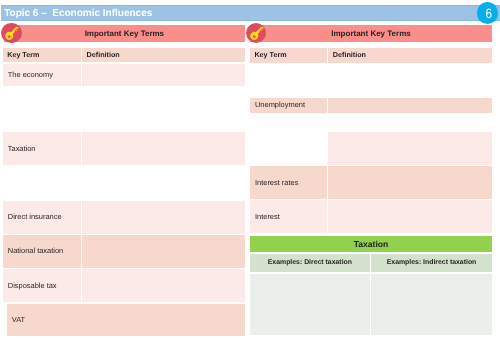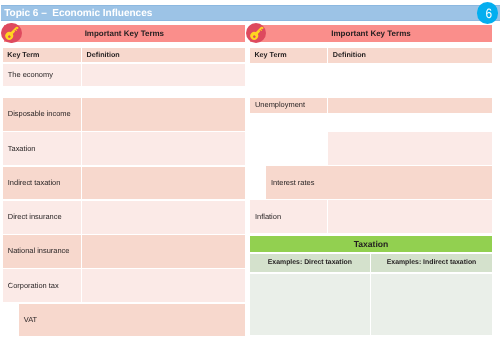--- a/index.html
+++ b/index.html
@@ -90,70 +90,54 @@
         </div>
       </div>
       <div class="row lt" style="top:15.75px;height:22px">
         <div class="cell bcell" style="left:0px;width:78.1px">
           <span class="celltxt">The economy</span>
         </div>
         <div class="cell bcell" style="left:79.4px;width:162.79999999999998px">
           <span class="celltxt"></span>
         </div>
       </div>
-      <div class="row dk" style="top:50px;height:32.95px">
-        <div class="cell bcell" style="left:0px;width:78.1px">
-          <span class="celltxt">Disposable income</span>
-        </div>
-        <div class="cell bcell" style="left:79.4px;width:162.79999999999998px">
-          <span class="celltxt"></span>
-        </div>
-      </div>
       <div class="row lt" style="top:84.25px;height:32.95px">
         <div class="cell bcell" style="left:0px;width:78.1px">
           <span class="celltxt">Taxation</span>
         </div>
         <div class="cell bcell" style="left:79.4px;width:162.79999999999998px">
           <span class="celltxt"></span>
         </div>
       </div>
-      <div class="row dk" style="top:118.5px;height:32.95px">
-        <div class="cell bcell" style="left:0px;width:78.1px">
-          <span class="celltxt">Indirect taxation</span>
-        </div>
-        <div class="cell bcell" style="left:79.4px;width:162.79999999999998px">
-          <span class="celltxt"></span>
-        </div>
-      </div>
       <div class="row lt" style="top:152.75px;height:32.95px">
         <div class="cell bcell" style="left:0px;width:78.1px">
           <span class="celltxt">Direct insurance</span>
         </div>
         <div class="cell bcell" style="left:79.4px;width:162.79999999999998px">
           <span class="celltxt"></span>
         </div>
       </div>
       <div class="row dk" style="top:187px;height:32.95px">
         <div class="cell bcell" style="left:0px;width:78.1px">
-          <span class="celltxt">National insurance</span>
+          <span class="celltxt">National taxation</span>
         </div>
         <div class="cell bcell" style="left:79.4px;width:162.79999999999998px">
           <span class="celltxt"></span>
         </div>
       </div>
       <div class="row lt" style="top:221.25px;height:32.95px">
         <div class="cell bcell" style="left:0px;width:78.1px">
-          <span class="celltxt">Corporation tax</span>
+          <span class="celltxt">Disposable tax</span>
         </div>
         <div class="cell bcell" style="left:79.4px;width:162.79999999999998px">
           <span class="celltxt"></span>
         </div>
       </div>
       <div class="row dk" style="top:255.5px;height:32.95px">
-        <div class="cell bcell" style="left:16px;width:78.1px">
+        <div class="cell bcell" style="left:4px;width:78.1px">
           <span class="celltxt">VAT</span>
         </div>
         <div class="cell bcell" style="left:79.4px;width:162.79999999999998px">
           <span class="celltxt"></span>
         </div>
       </div>
     </div>
   <div class="tbl ptableR">
       <div class="row" style="top:0px;height:14.5px">
         <div class="cell hcell" style="left:0px;width:77.14999999999999px">
@@ -170,30 +154,30 @@
         <div class="cell bcell" style="left:78.45px;width:163.85px">
           <span class="celltxt"></span>
         </div>
       </div>
       <div class="row lt" style="top:84.08px;height:32.84px">
         <div class="cell bcell" style="left:78.45px;width:163.85px">
           <span class="celltxt"></span>
         </div>
       </div>
       <div class="row dk" style="top:118.22px;height:32.84px">
-        <div class="cell bcell" style="left:16px;width:77.14999999999999px">
+        <div class="cell bcell" style="left:0px;width:77.14999999999999px">
           <span class="celltxt">Interest rates</span>
         </div>
         <div class="cell bcell" style="left:78.45px;width:163.85px">
           <span class="celltxt"></span>
         </div>
       </div>
       <div class="row lt" style="top:152.36px;height:32.84px">
         <div class="cell bcell" style="left:0px;width:77.14999999999999px">
-          <span class="celltxt">Inflation</span>
+          <span class="celltxt">Interest</span>
         </div>
         <div class="cell bcell" style="left:78.45px;width:163.85px">
           <span class="celltxt"></span>
         </div>
       </div>
     </div>
   <div class="tbl gtable">
       <div class="row gbar" style="top:0px;height:16.2px">
         <div class="cell" style="left:0px;width:242px">
           <span class="celltxt">Taxation</span>

